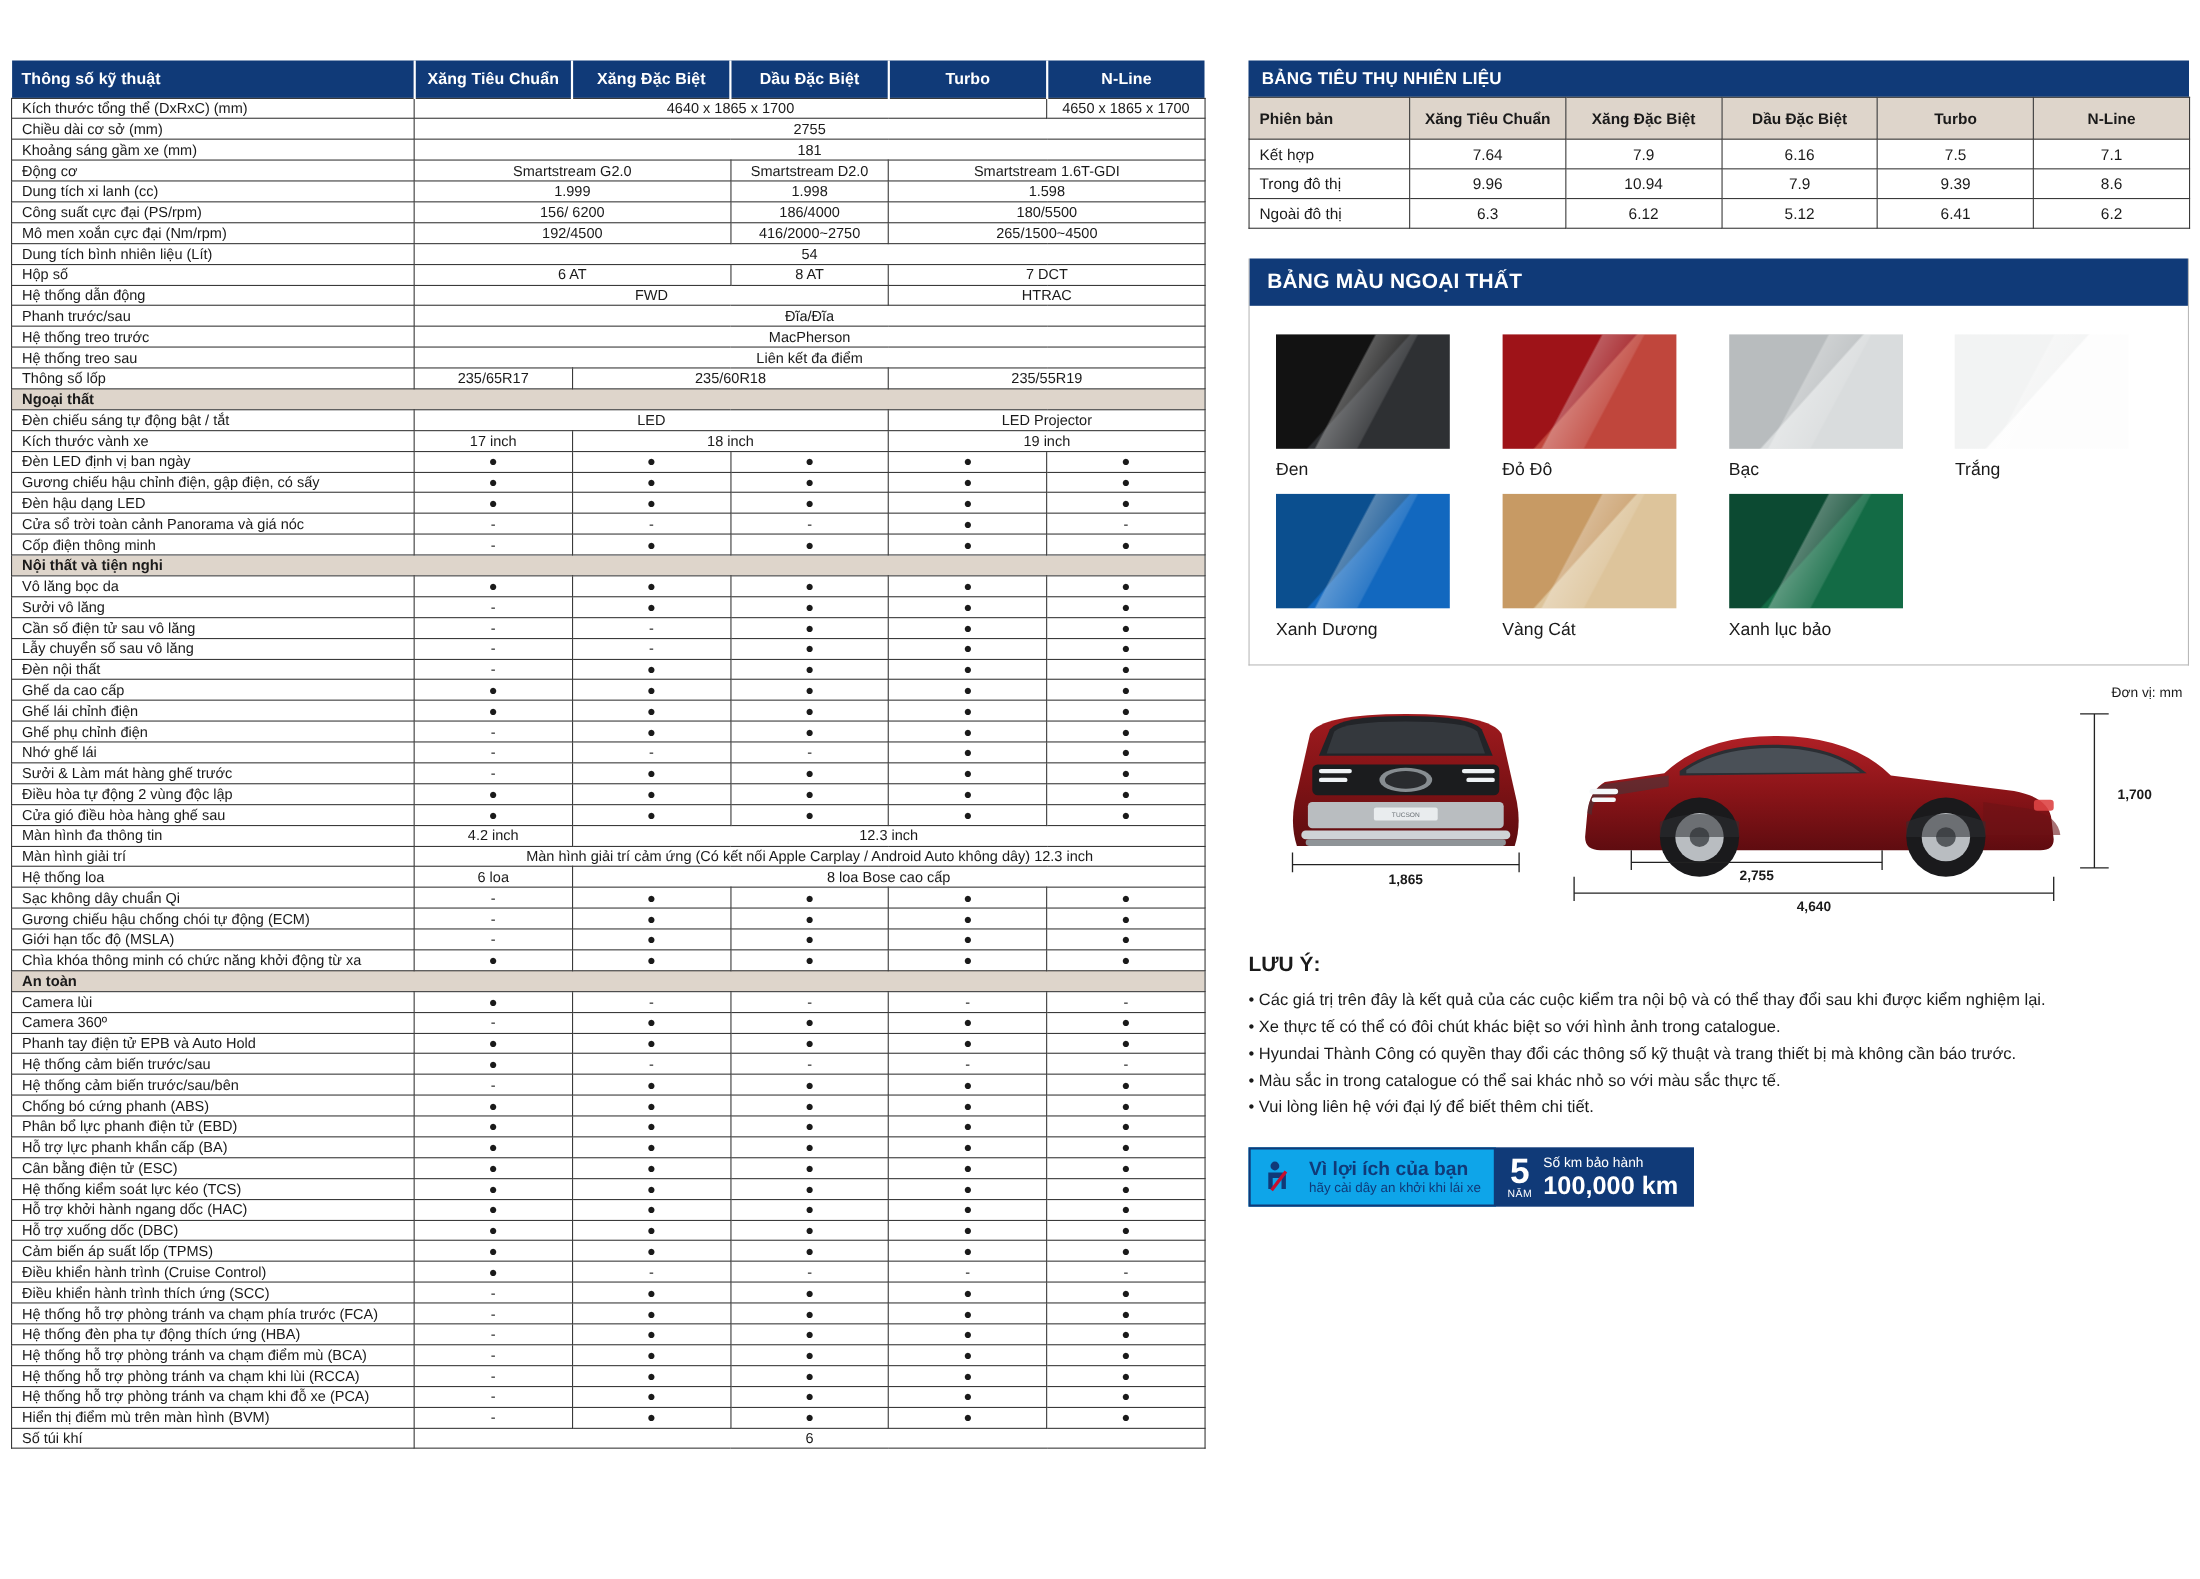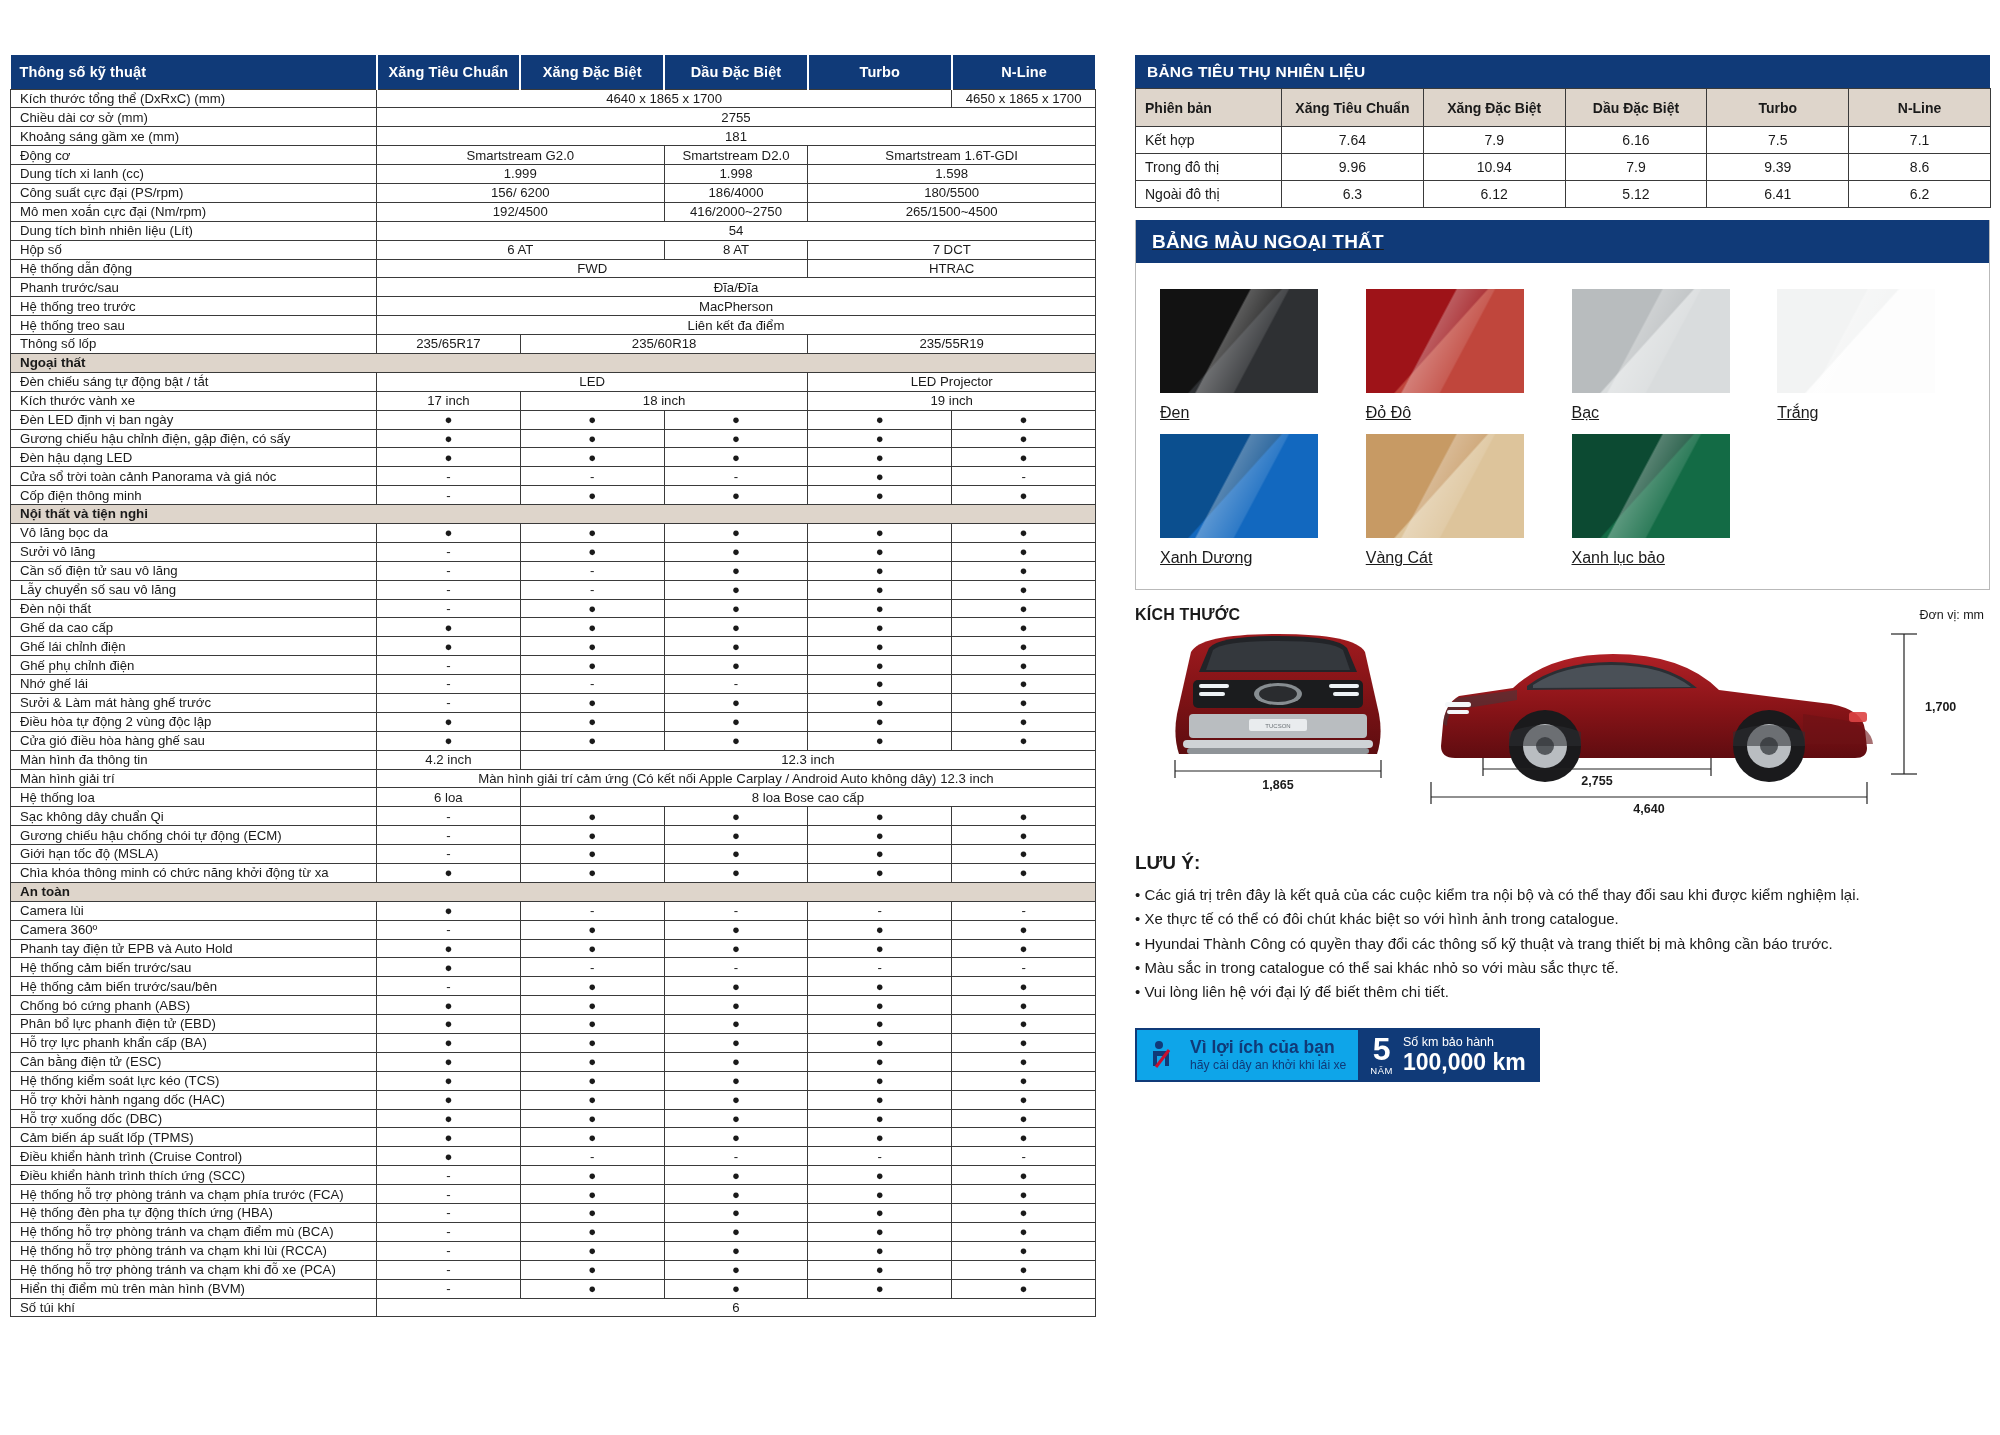--- a/index.html
+++ b/index.html
@@ -78,21 +78,21 @@
   }
   table.fuel th.fn { text-align: left; padding-left: 9px; }
   table.fuel td {
     border: 1px solid #3a3a3a;
     font-size: 14px; height: 27px;
     text-align: center; padding: 0 4px;
   }
   table.fuel td.fn { text-align: left; padding-left: 9px; }
 
   
-  .color-panel { margin-top: 12px; border: 1px solid #b9b9b9; border-top: none; text-decoration: underline; }
+  .color-panel { margin-top: 27px; border: 1px solid #b9b9b9; border-top: none; }
   .color-panel .blue-bar { font-size: 19px; padding: 11px 16px 10px 16px; border:none;}
   .swatch-grid {
     padding: 26px 24px 18px 24px;
     display: grid; grid-template-columns: repeat(4, 1fr);
     row-gap: 8px; column-gap: 18px;
   }
   .sw-cell { }
   .sw {
     width: 158px; height: 104px; position: relative; overflow: hidden;
   }
@@ -684,21 +684,20 @@
             <div class="sw-label">Vàng Cát</div>
           </div>
           <div class="sw-cell">
             <div class="sw" style="background: linear-gradient(132deg, rgb(12, 74, 50) 0%, rgb(12, 74, 50) 48%, rgb(19, 107, 69) 49%, rgb(19, 107, 69) 100%);"></div>
             <div class="sw-label">Xanh lục bảo</div>
           </div>
         </div>
     </div>
 
     <div class="dims">
-      <div class="dims-title">KÍCH THƯỚC</div>
       <div class="dims-unit">Đơn vị: mm</div>
 
       <svg width="250" height="190" viewBox="0 0 250 190" style="position:absolute;left:18px;top:16px">
         <defs>
           <linearGradient id="rd" x1="0" y1="0" x2="0" y2="1">
             <stop offset="0%" stop-color="#a11b1f"></stop>
               <stop offset="55%" stop-color="#7d1215"></stop>
               <stop offset="100%" stop-color="#5d0d10"></stop>
           </linearGradient>
         </defs>

